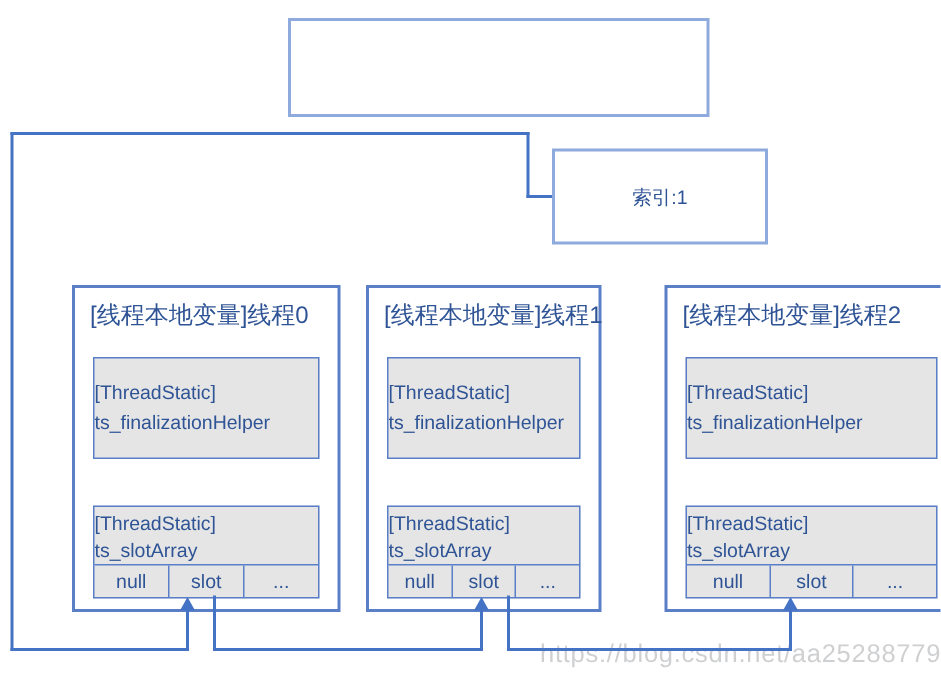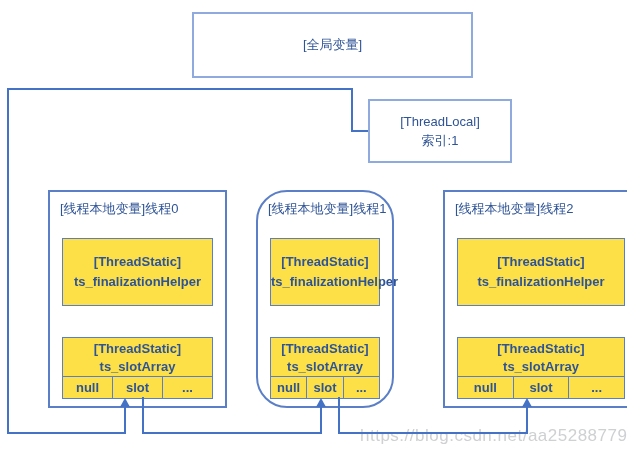--- a/index.html
+++ b/index.html
@@ -24,26 +24,26 @@
     left:368px;top:99px;width:144px;height:64px;
     border:2px solid #8FAADC;
   }
   .threadlocal-box .ln{line-height:19px;}
   .thread-box{
     position:absolute;top:190px;height:218px;background:#ffffff;
     border:2px solid #5B7FC7;box-sizing:border-box;
   }
   .thread-title{
     position:absolute;left:10px;top:8px;
-    font-size:13px;color:#2F5496;white-space:nowrap;
+    font-size:16px;color:#2F5496;white-space:nowrap;
   }
   .inner-box{
-    position:absolute;left:12px;right:12px;background:#fde047;
+    position:absolute;left:12px;right:12px;background:#e5e5e5;
     border:1.5px solid #5B7FC7;box-sizing:border-box;
-    color:#2F5496;text-align:center;font-weight:bold;
+    color:#2F5496;text-align:left;
   }
   .final-box{top:46px;height:68px;display:flex;flex-direction:column;justify-content:center;}
   .final-box .ln{display:block;line-height:20px;font-size:13px;}
   .slots-box{top:145px;height:62px;}
   .slots-label{padding-top:2px;}
   .slots-label .ln{display:block;line-height:18px;font-size:13px;}
   .cells{
     position:absolute;left:0;right:0;bottom:0;height:21px;
     border-top:1.5px solid #5B7FC7;display:flex;
   }
@@ -66,25 +66,23 @@
   }
 </style>
 </head>
 <body>
 
 <div class="canvas">
 
   <div class="watermark">https://blog.csdn.net/aa2528877987</div>
 
   <div class="box global-box">
-    <span class="ln">[全局变量]</span>
   </div>
 
   <div class="box threadlocal-box">
-    <span class="ln">[ThreadLocal]</span>
     <span class="ln">索引:1</span>
   </div>
 
   <div class="thread-box" style="left:48px;width:179px;">
     <div class="thread-title">[线程本地变量]线程0</div>
     <div class="inner-box final-box">
       <span class="ln">[ThreadStatic]</span>
       <span class="ln">ts_finalizationHelper</span>
     </div>
     <div class="inner-box slots-box">
@@ -93,21 +91,21 @@
         <span class="ln">ts_slotArray</span>
       </div>
       <div class="cells">
         <div class="cell">null</div>
         <div class="cell">slot</div>
         <div class="cell">...</div>
       </div>
     </div>
   </div>
 
-  <div class="thread-box" style="left:256px;width:138px;border-radius:31px;">
+  <div class="thread-box" style="left:244px;width:157px;">
     <div class="thread-title">[线程本地变量]线程1</div>
     <div class="inner-box final-box">
       <span class="ln">[ThreadStatic]</span>
       <span class="ln">ts_finalizationHelper</span>
     </div>
     <div class="inner-box slots-box">
       <div class="slots-label">
         <span class="ln">[ThreadStatic]</span>
         <span class="ln">ts_slotArray</span>
       </div>

